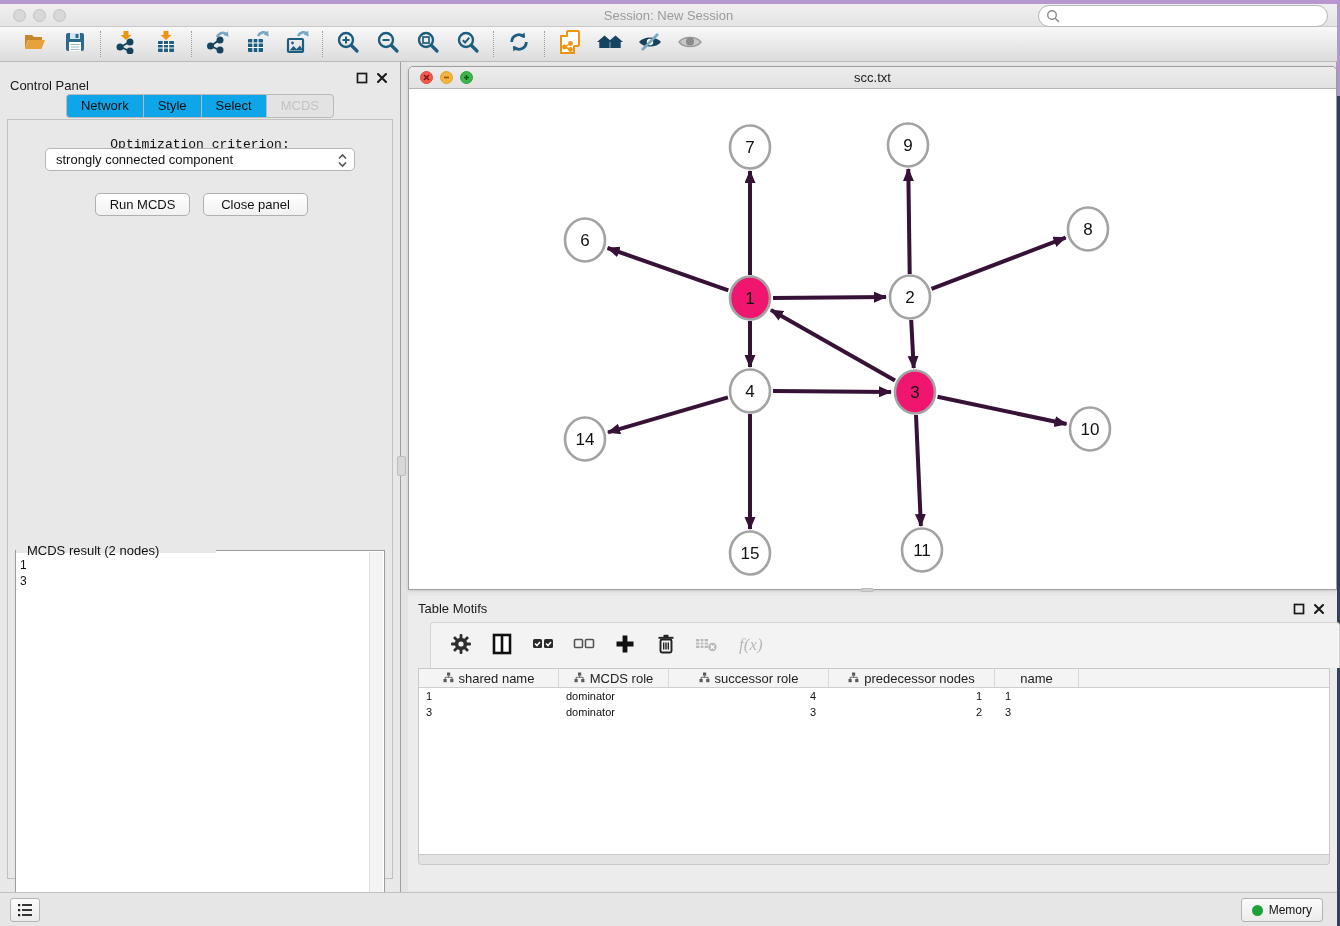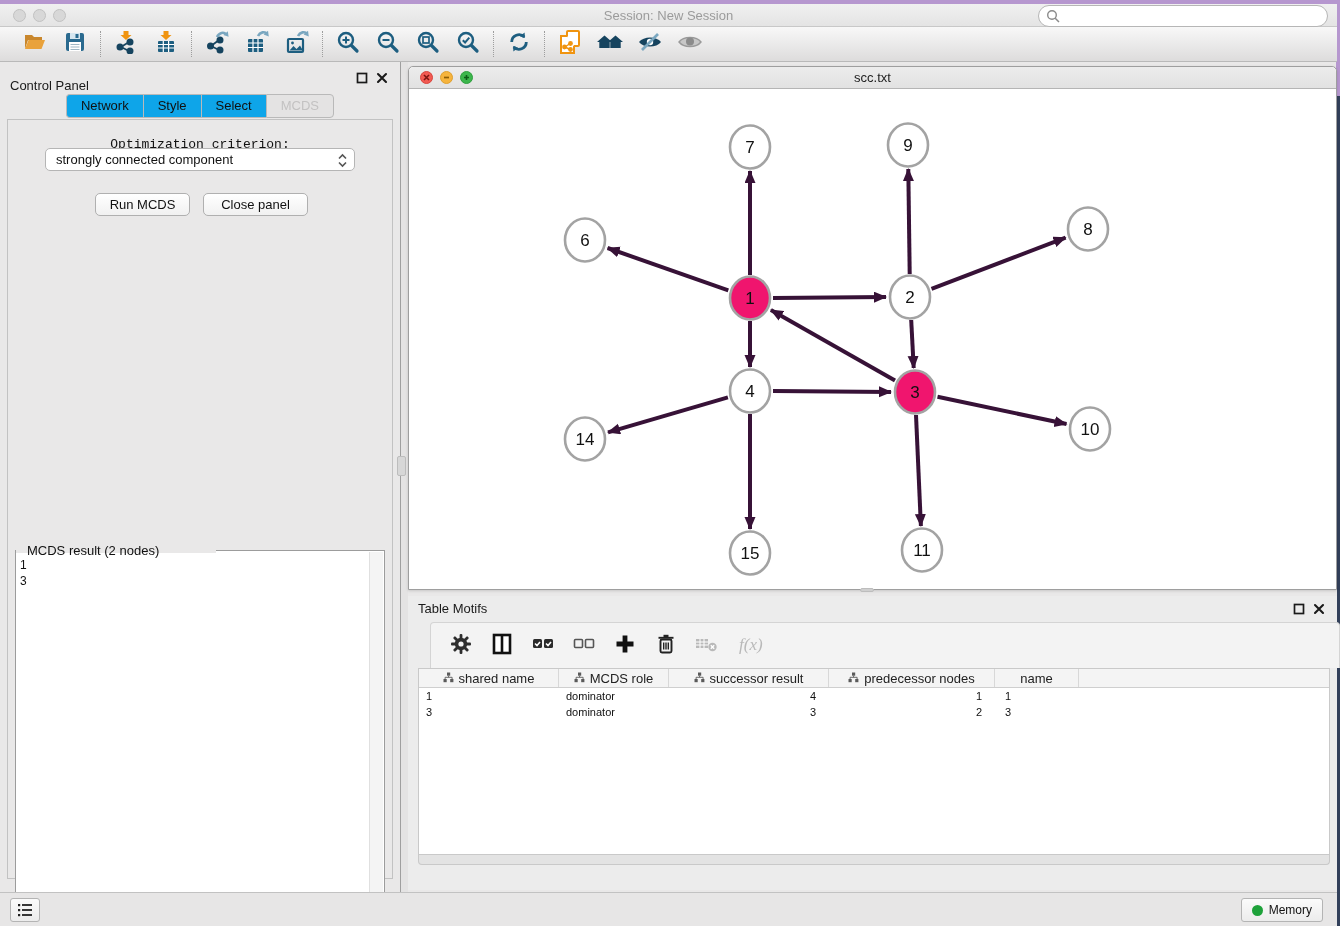--- a/index.html
+++ b/index.html
@@ -494,21 +494,21 @@
         </div>
         <div class="th" style="width: 160px;">
           <span><svg width="11" height="11" viewBox="0 0 11 11">
               <g fill="#5a5a5a">
                 <rect x="4" y="0.5" width="3.2" height="3.2"></rect>
                 <rect x="0.5" y="7" width="3.2" height="3.2"></rect>
                 <rect x="7.2" y="7" width="3.2" height="3.2"></rect>
               </g>
               <path d="M5.6 3.7v1.6M2.1 7V5.3h7V7" fill="none" stroke="#5a5a5a" stroke-width="0.9"></path>
             </svg></span>
-          <span>successor result</span>
+          <span>successor role</span>
         </div>
         <div class="th" style="width: 166px;">
           <span><svg width="11" height="11" viewBox="0 0 11 11">
               <g fill="#5a5a5a">
                 <rect x="4" y="0.5" width="3.2" height="3.2"></rect>
                 <rect x="0.5" y="7" width="3.2" height="3.2"></rect>
                 <rect x="7.2" y="7" width="3.2" height="3.2"></rect>
               </g>
               <path d="M5.6 3.7v1.6M2.1 7V5.3h7V7" fill="none" stroke="#5a5a5a" stroke-width="0.9"></path>
             </svg></span>

